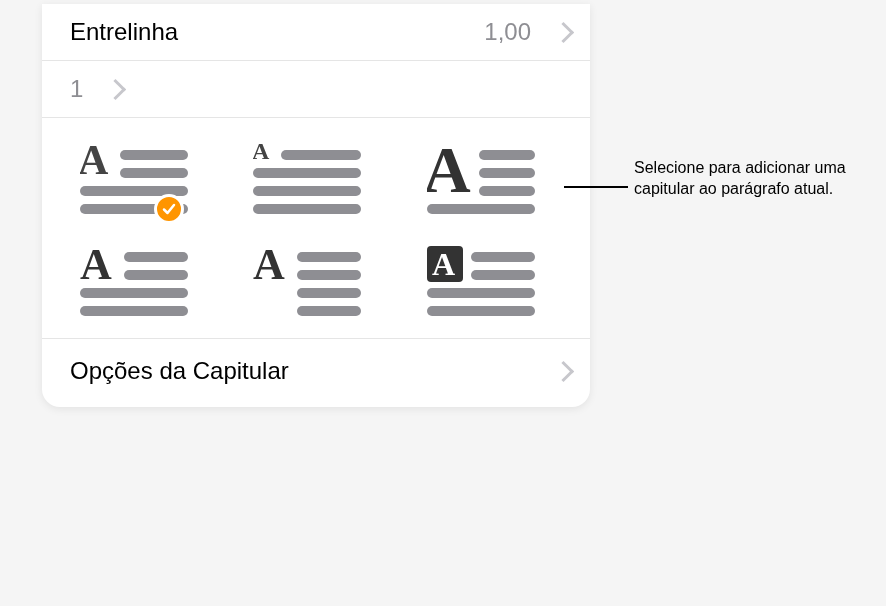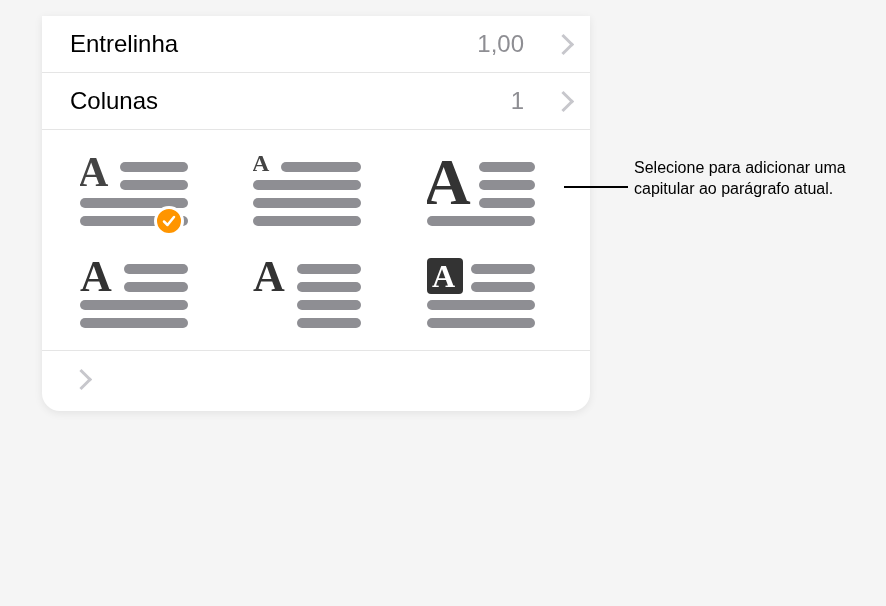--- a/index.html
+++ b/index.html
@@ -10,21 +10,21 @@
     body {
       font-family: -apple-system, BlinkMacSystemFont, "Helvetica Neue", Arial, sans-serif;
       background: #f5f5f5;
       width: 886px;
       height: 606px;
       position: relative;
     }
     .panel {
       position: absolute;
       left: 42px;
-      top: 16px;
+      top: 4px;
       width: 548px;
       background: #fff;
       border-radius: 0 0 18px 18px;
       box-shadow: 0 2px 8px rgba(0,0,0,0.08);
       padding-bottom: 4px;
     }
     .row {
       display: flex;
       align-items: center;
       justify-content: space-between;
@@ -32,21 +32,21 @@
       border-bottom: 1px solid #e5e5e5;
       font-size: 24px;
     }
     .row .label {
       color: #000;
       font-weight: 400;
     }
     .row .right {
       display: flex;
       align-items: center;
-      gap: 28px;
+      gap: 21px;
     }
     .row .value {
       color: #8e8e93;
       font-size: 24px;
     }
     .chevron {
       width: 12px;
       height: 20px;
       position: relative;
       margin-left: 6px;
@@ -143,21 +143,20 @@
 
   <div class="row">
     <span class="label">Entrelinha</span>
     <div class="right">
       <span class="value">1,00</span>
       <span class="chevron"></span>
     </div>
   </div>
 
   <div class="row">
-    <span class="label">Colunas</span>
     <div class="right">
       <span class="value">1</span>
       <span class="chevron"></span>
     </div>
   </div>
 
 
   <div class="styles-grid">
 
     <div class="style-option">
@@ -222,20 +221,21 @@
         <rect x="44" y="8" width="64" height="10" rx="5" fill="#8e8e93"></rect>
         <rect x="44" y="26" width="64" height="10" rx="5" fill="#8e8e93"></rect>
         <rect x="0" y="44" width="108" height="10" rx="5" fill="#8e8e93"></rect>
         <rect x="0" y="62" width="108" height="10" rx="5" fill="#8e8e93"></rect>
       </svg>
     </div>
 
   </div>
 
   <div class="row options-row">
+    <span class="label">Opções da Capitular</span>
     <div class="right">
       <span class="chevron"></span>
     </div>
   </div>
 
 </div>
 
 <div class="callout-line"></div>
 <div class="callout-text">Selecione para adicionar uma capitular ao parágrafo atual.</div>
 

